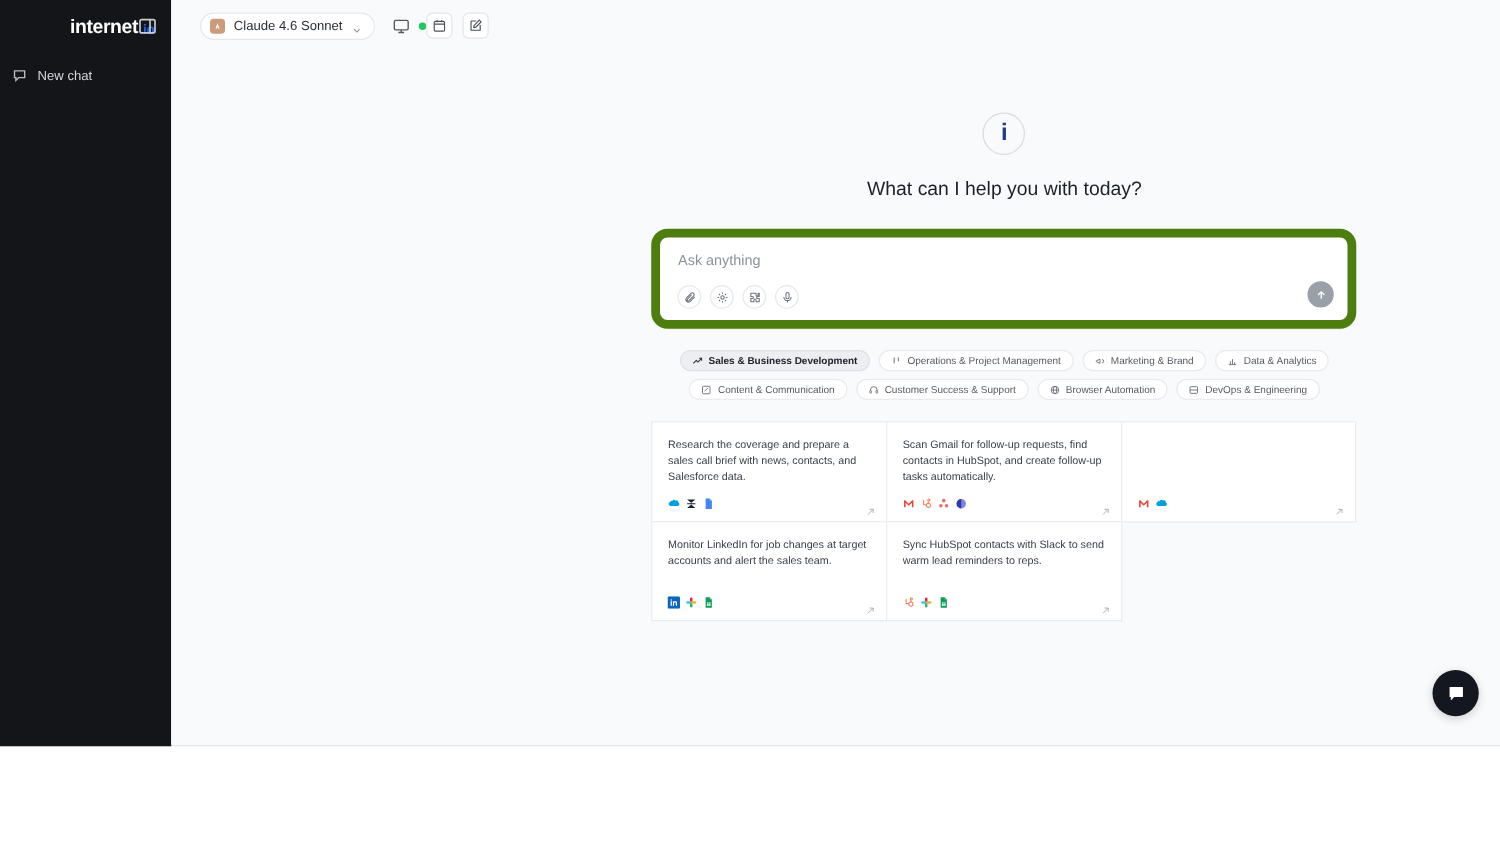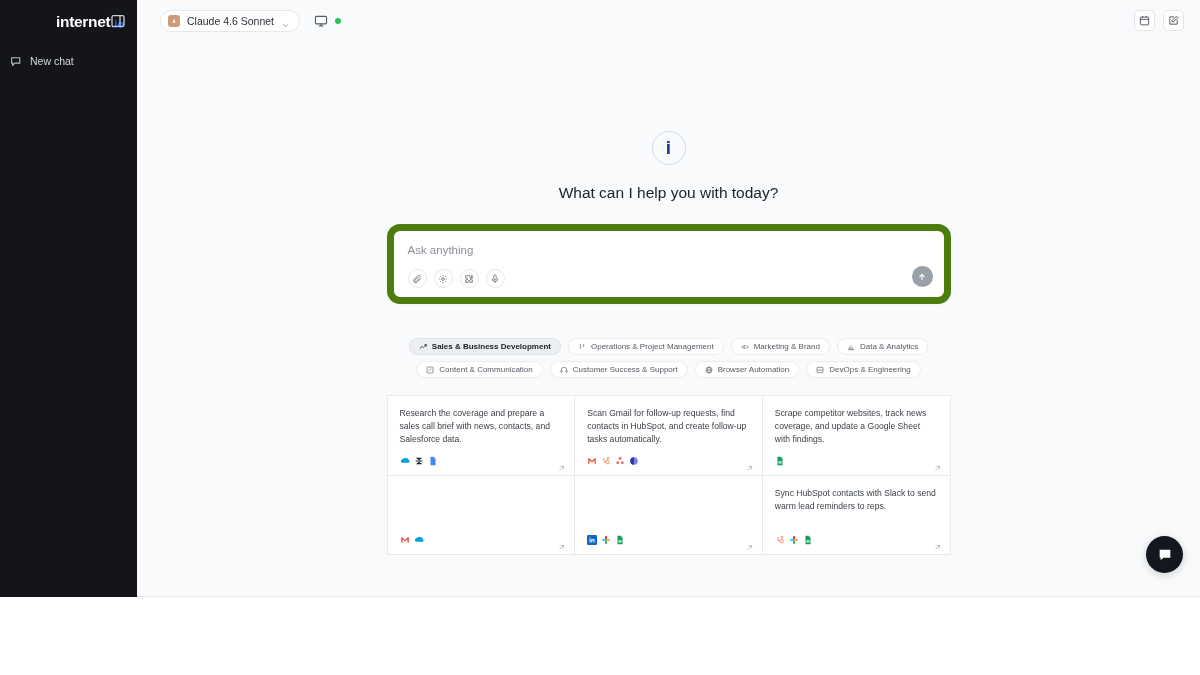--- a/index.html
+++ b/index.html
@@ -48,21 +48,21 @@
     display: flex; align-items: center; gap: 7px;
     padding: 3px 10px;
     cursor: pointer;
   }
   .new-chat .nc-ico { width: 13px; height: 13px; color: #b8bcc4; flex: 0 0 13px; }
   .new-chat-label { font-size: 10.5px; color: #d4d7dd; }
 
   
   .main {
     flex: 1; position: relative;
-    display: flex; flex-direction: column;
+    display: flex; flex-direction: row;
     background: #f8fafc;
   }
   .topbar {
     height: 41px; flex: 0 0 41px;
     display: flex; align-items: center;
     padding: 0 16px 0 23px;
   }
   .model-pill {
     display: inline-flex; align-items: center; gap: 7px;
     height: 22px; padding: 0 9px 0 7px;
@@ -124,21 +124,21 @@
   .send-btn {
     position: absolute; right: 11px; bottom: 10px;
     width: 21px; height: 21px; border-radius: 50%;
     background: #9aa0a8; display: flex; align-items: center; justify-content: center;
     cursor: pointer;
   }
   .send-btn svg { width: 10px; height: 10px; color: #ffffff; }
 
   
   .chips {
-    width: 564px; margin-top: 34px;
+    width: 564px; margin-top: 17px;
     display: flex; flex-wrap: wrap; justify-content: center; gap: 6px 7px;
   }
   .chip {
     display: inline-flex; align-items: center; gap: 5px;
     height: 17px; padding: 0 9px;
     background: #ffffff; border: 1px solid #e9ebef;
     border-radius: 9px; cursor: pointer;
     font-size: 8px; color: #555a62; white-space: nowrap;
   }
   .chip.active { background: #eceef2; border-color: #dfe2e7; color: #20242a; font-weight: 700; }
@@ -399,56 +399,40 @@
               </svg>
           </div>
           <span class="card-arrow">
             <svg viewBox="0 0 24 24" fill="none" stroke="currentColor" stroke-width="2.6">
                 <line x1="5" y1="19" x2="19" y2="5"></line>
                 <polyline points="9 5 19 5 19 15"></polyline>
               </svg>
           </span>
         </div>
 
+
         <div class="card">
-          <div class="card-text">Scrape competitor websites, track news coverage, and update a Google Sheet with findings.</div>
           <div class="card-foot">
             <svg class="app-ico" viewBox="0 0 24 24">
-                <path d="M6 2h8l4 4v16H6z" fill="#0f9d58"></path>
-                <path d="M14 2l4 4h-4z" fill="#87ceac"></path>
-                <path d="M8.5 12h7v6h-7z" fill="#fff"></path>
-                <path d="M8.5 14h7M12 12v6" stroke="#0f9d58" stroke-width="0.9"></path>
+                <path d="M3 5.5h2.3L12 12l6.7-6.5H21v13h-3V10l-6 5.6L6 10v8.5H3z" fill="#ea4335"></path>
+              </svg>
+            <svg class="app-ico" viewBox="0 0 24 24">
+                <path d="M9.5 6.5a3.3 3.3 0 015.6-.9 4 4 0 015.7 3.8 3.6 3.6 0 01-1.3 6.9H6.2A4 4 0 015 8.5a3.6 3.6 0 014.5-2z" fill="#00a1e0"></path>
               </svg>
           </div>
           <span class="card-arrow">
             <svg viewBox="0 0 24 24" fill="none" stroke="currentColor" stroke-width="2.6">
                 <line x1="5" y1="19" x2="19" y2="5"></line>
                 <polyline points="9 5 19 5 19 15"></polyline>
               </svg>
           </span>
         </div>
 
         <div class="card">
-          <div class="card-foot">
-            <svg class="app-ico" viewBox="0 0 24 24">
-                <path d="M3 5.5h2.3L12 12l6.7-6.5H21v13h-3V10l-6 5.6L6 10v8.5H3z" fill="#ea4335"></path>
-              </svg>
-            <svg class="app-ico" viewBox="0 0 24 24">
-                <path d="M9.5 6.5a3.3 3.3 0 015.6-.9 4 4 0 015.7 3.8 3.6 3.6 0 01-1.3 6.9H6.2A4 4 0 015 8.5a3.6 3.6 0 014.5-2z" fill="#00a1e0"></path>
-              </svg>
-          </div>
-          <span class="card-arrow">
-            <svg viewBox="0 0 24 24" fill="none" stroke="currentColor" stroke-width="2.6">
-                <line x1="5" y1="19" x2="19" y2="5"></line>
-                <polyline points="9 5 19 5 19 15"></polyline>
-              </svg>
-          </span>
-        </div>
-
-        <div class="card">
+          <div class="card-text">Monitor LinkedIn for job changes at target accounts and alert the sales team.</div>
           <div class="card-foot">
             <svg class="app-ico" viewBox="0 0 24 24">
                 <rect width="24" height="24" rx="3" fill="#0a66c2"></rect>
                 <path d="M6 9.5h2.4V18H6zM7.2 5.6a1.4 1.4 0 110 2.8 1.4 1.4 0 010-2.8zM10.3 9.5h2.3v1.2c.4-.7 1.3-1.4 2.6-1.4 2.1 0 3.1 1.3 3.1 3.7V18h-2.4v-4.4c0-1.2-.4-1.9-1.4-1.9s-1.8.7-1.8 2V18h-2.4z" fill="#fff"></path>
               </svg>
             <svg class="app-ico" viewBox="0 0 24 24">
                 <rect x="9.6" y="2.4" width="4.8" height="11" rx="2.4" fill="#e01e5a"></rect>
                 <rect x="2.4" y="9.6" width="11" height="4.8" rx="2.4" fill="#36c5f0"></rect>
                 <rect x="9.6" y="10.6" width="4.8" height="11" rx="2.4" fill="#2eb67d"></rect>
                 <rect x="10.6" y="9.6" width="11" height="4.8" rx="2.4" fill="#ecb22e"></rect>

